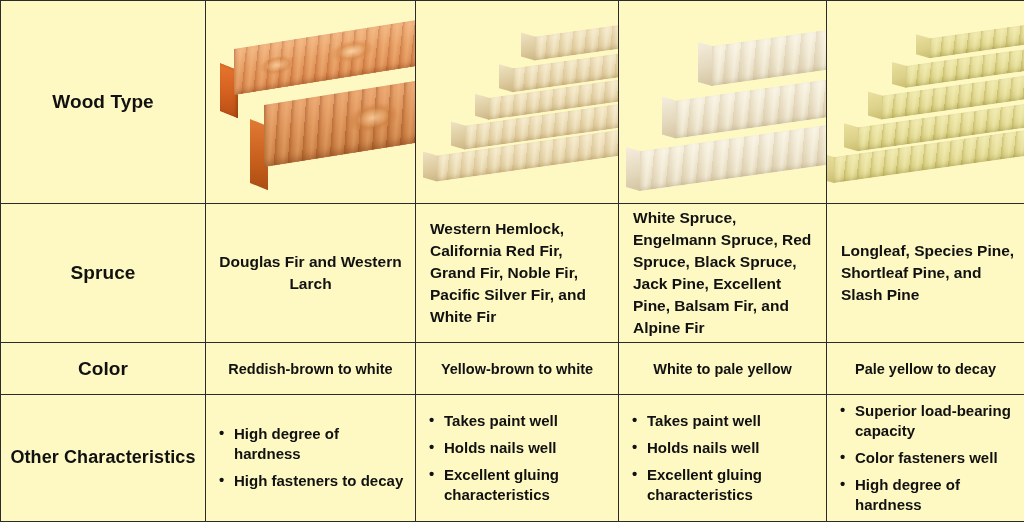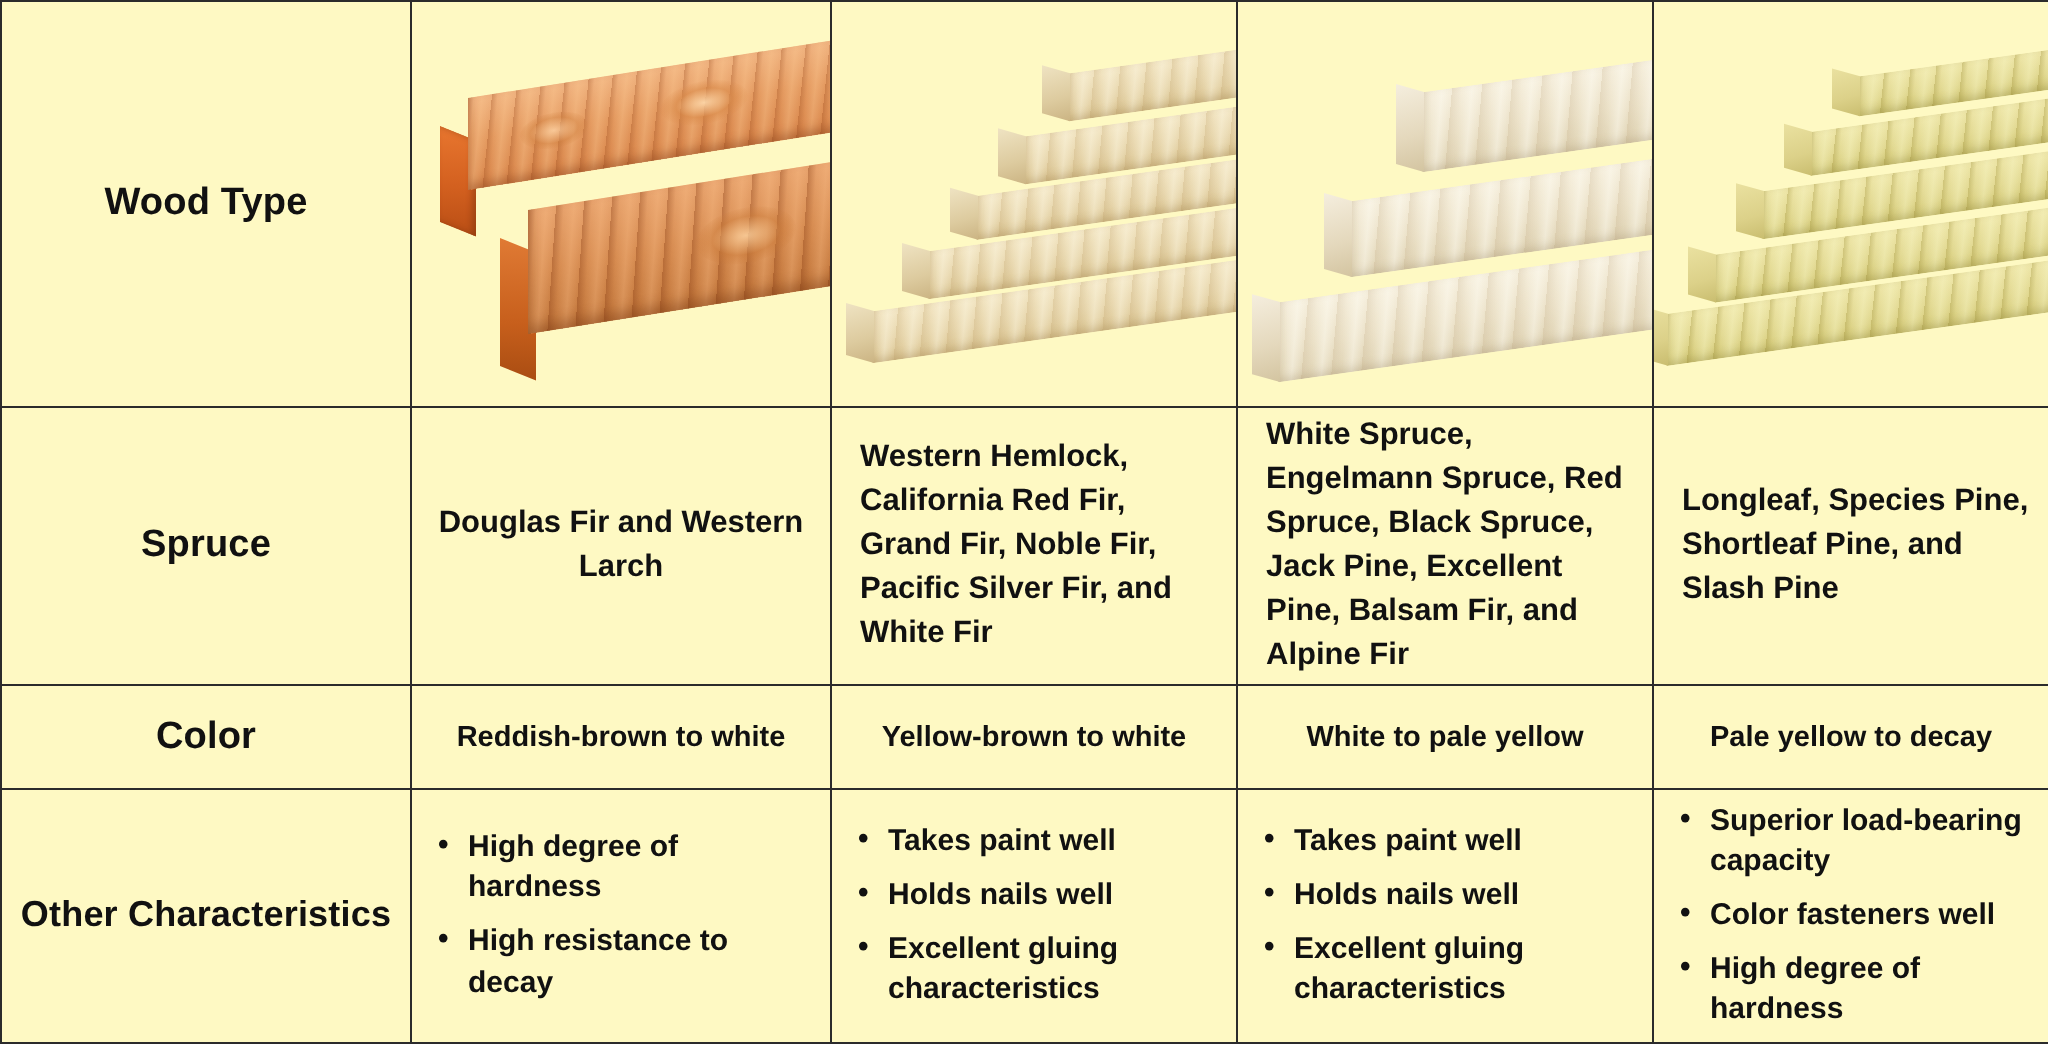--- a/index.html
+++ b/index.html
@@ -373,21 +373,21 @@
       <td>
         <div class="color-text">Pale yellow to decay</div>
       </td>
     </tr>
 
     <tr class="row-char">
       <td class="rowlabel small">Other Characteristics</td>
       <td>
         <ul class="bullets">
               <li>High degree of hardness</li>
-              <li>High resistance to decay</li>
+              <li>High fasteners to decay</li>
             </ul>
       </td>
       <td>
         <ul class="bullets">
               <li>Takes paint well</li>
               <li>Holds nails well</li>
               <li>Excellent gluing characteristics</li>
             </ul>
       </td>
       <td>

